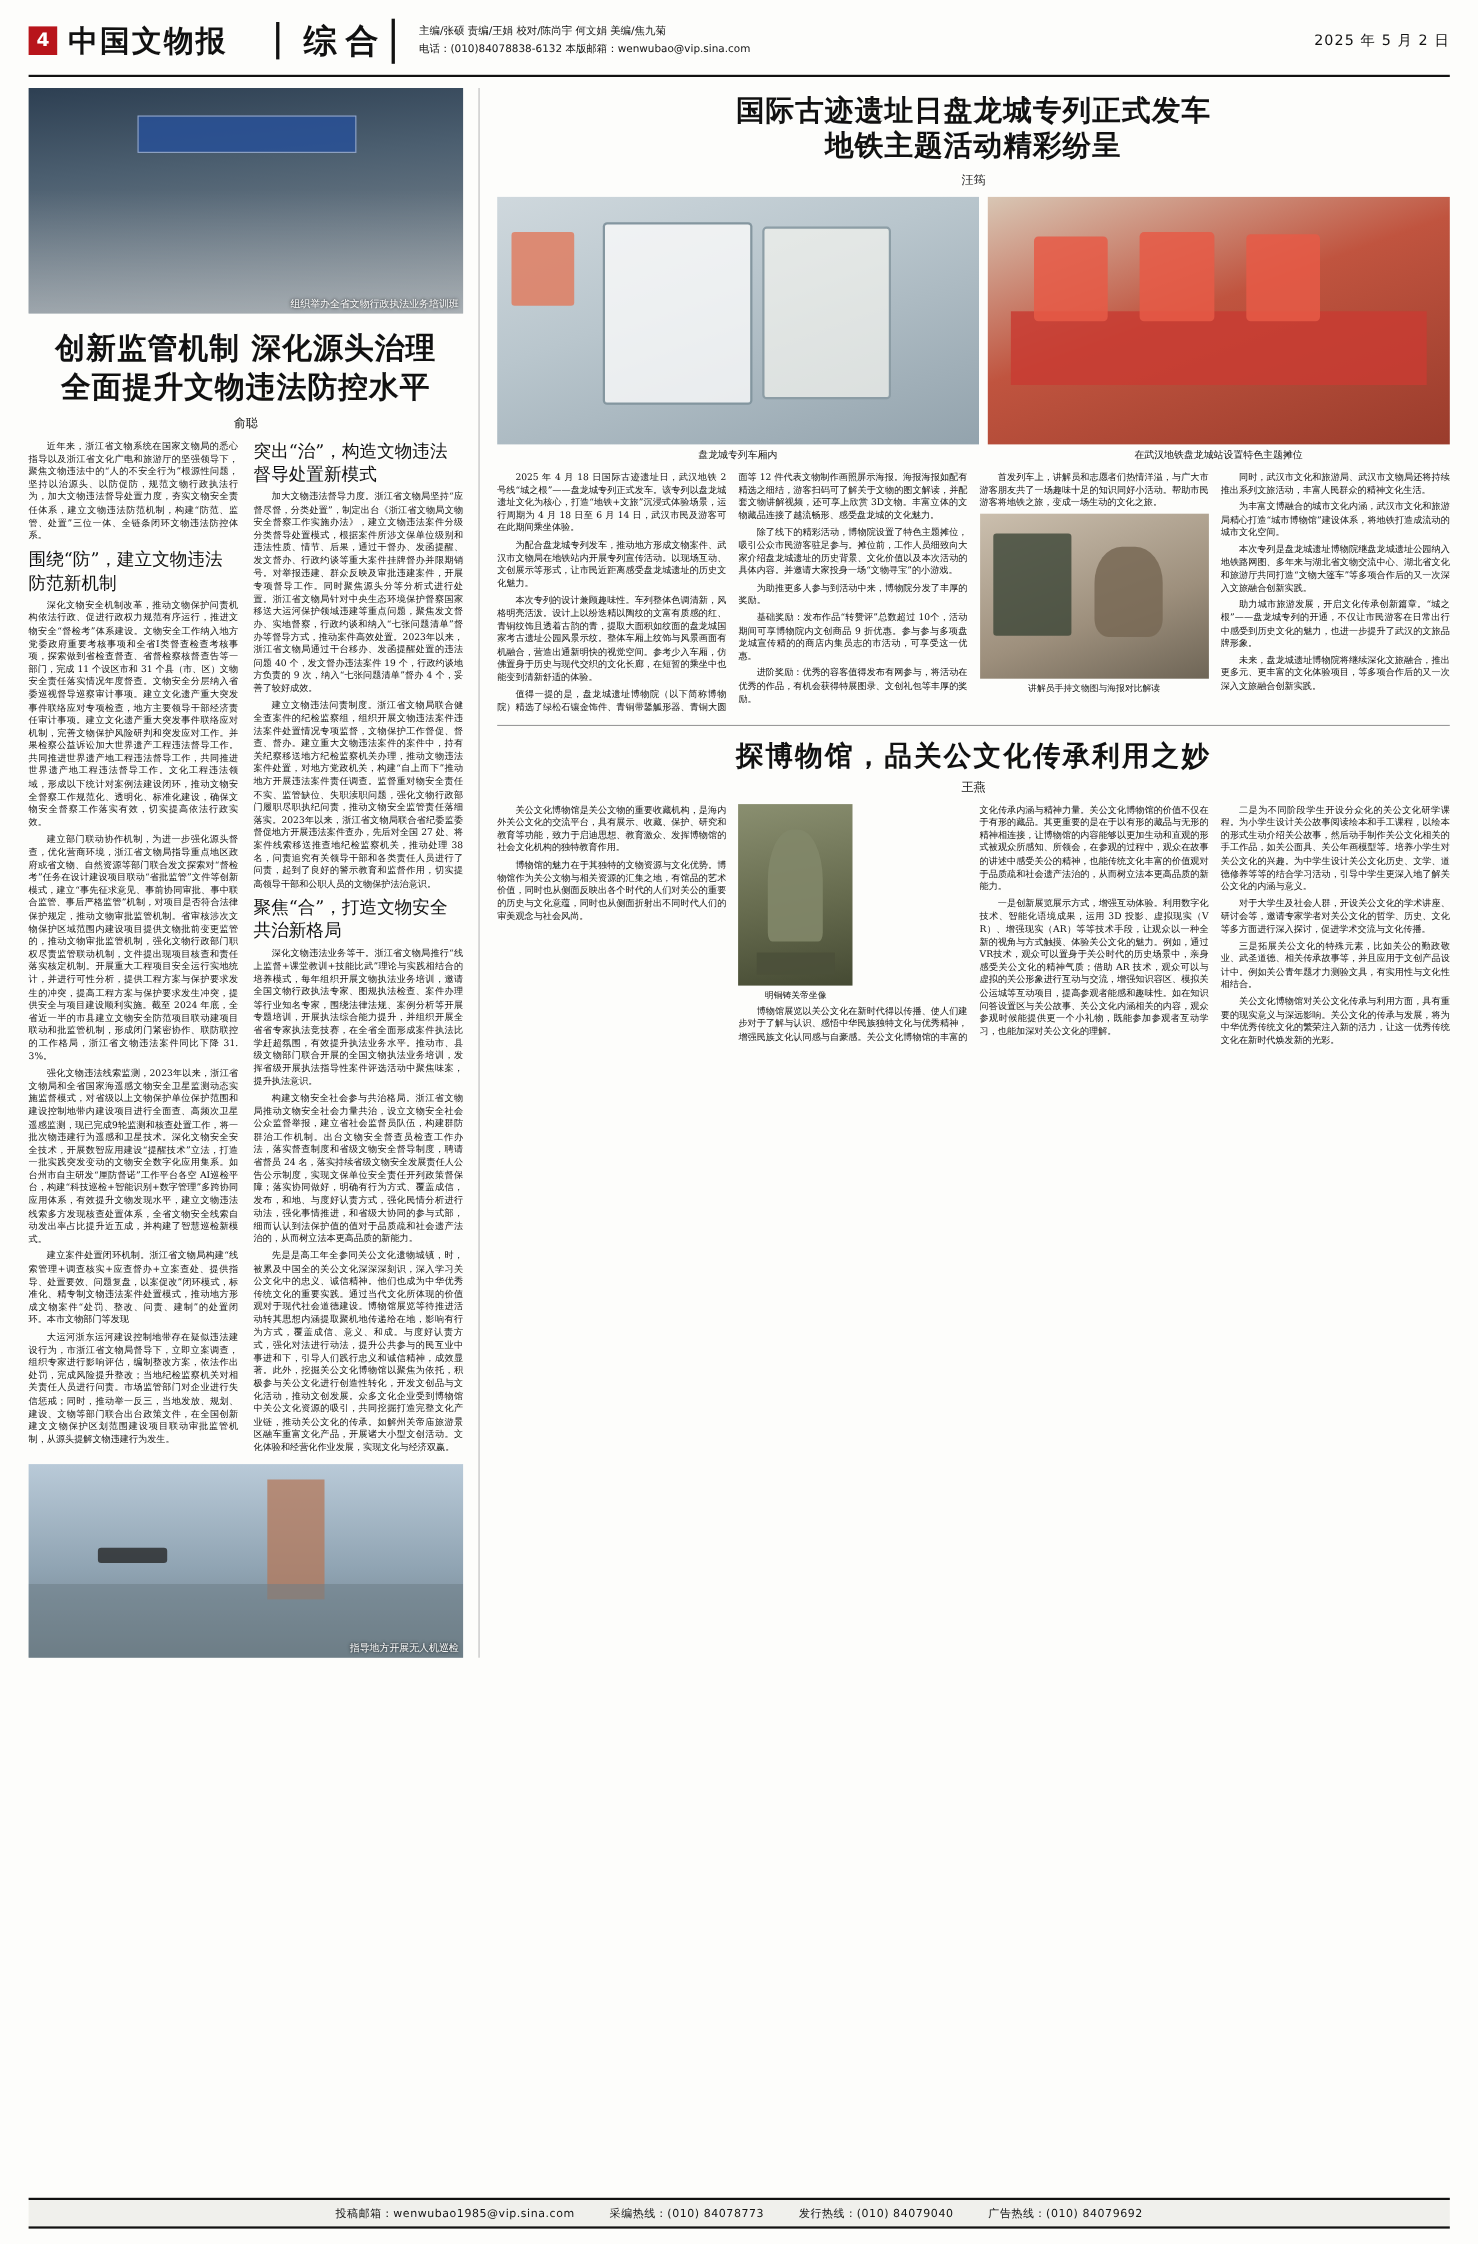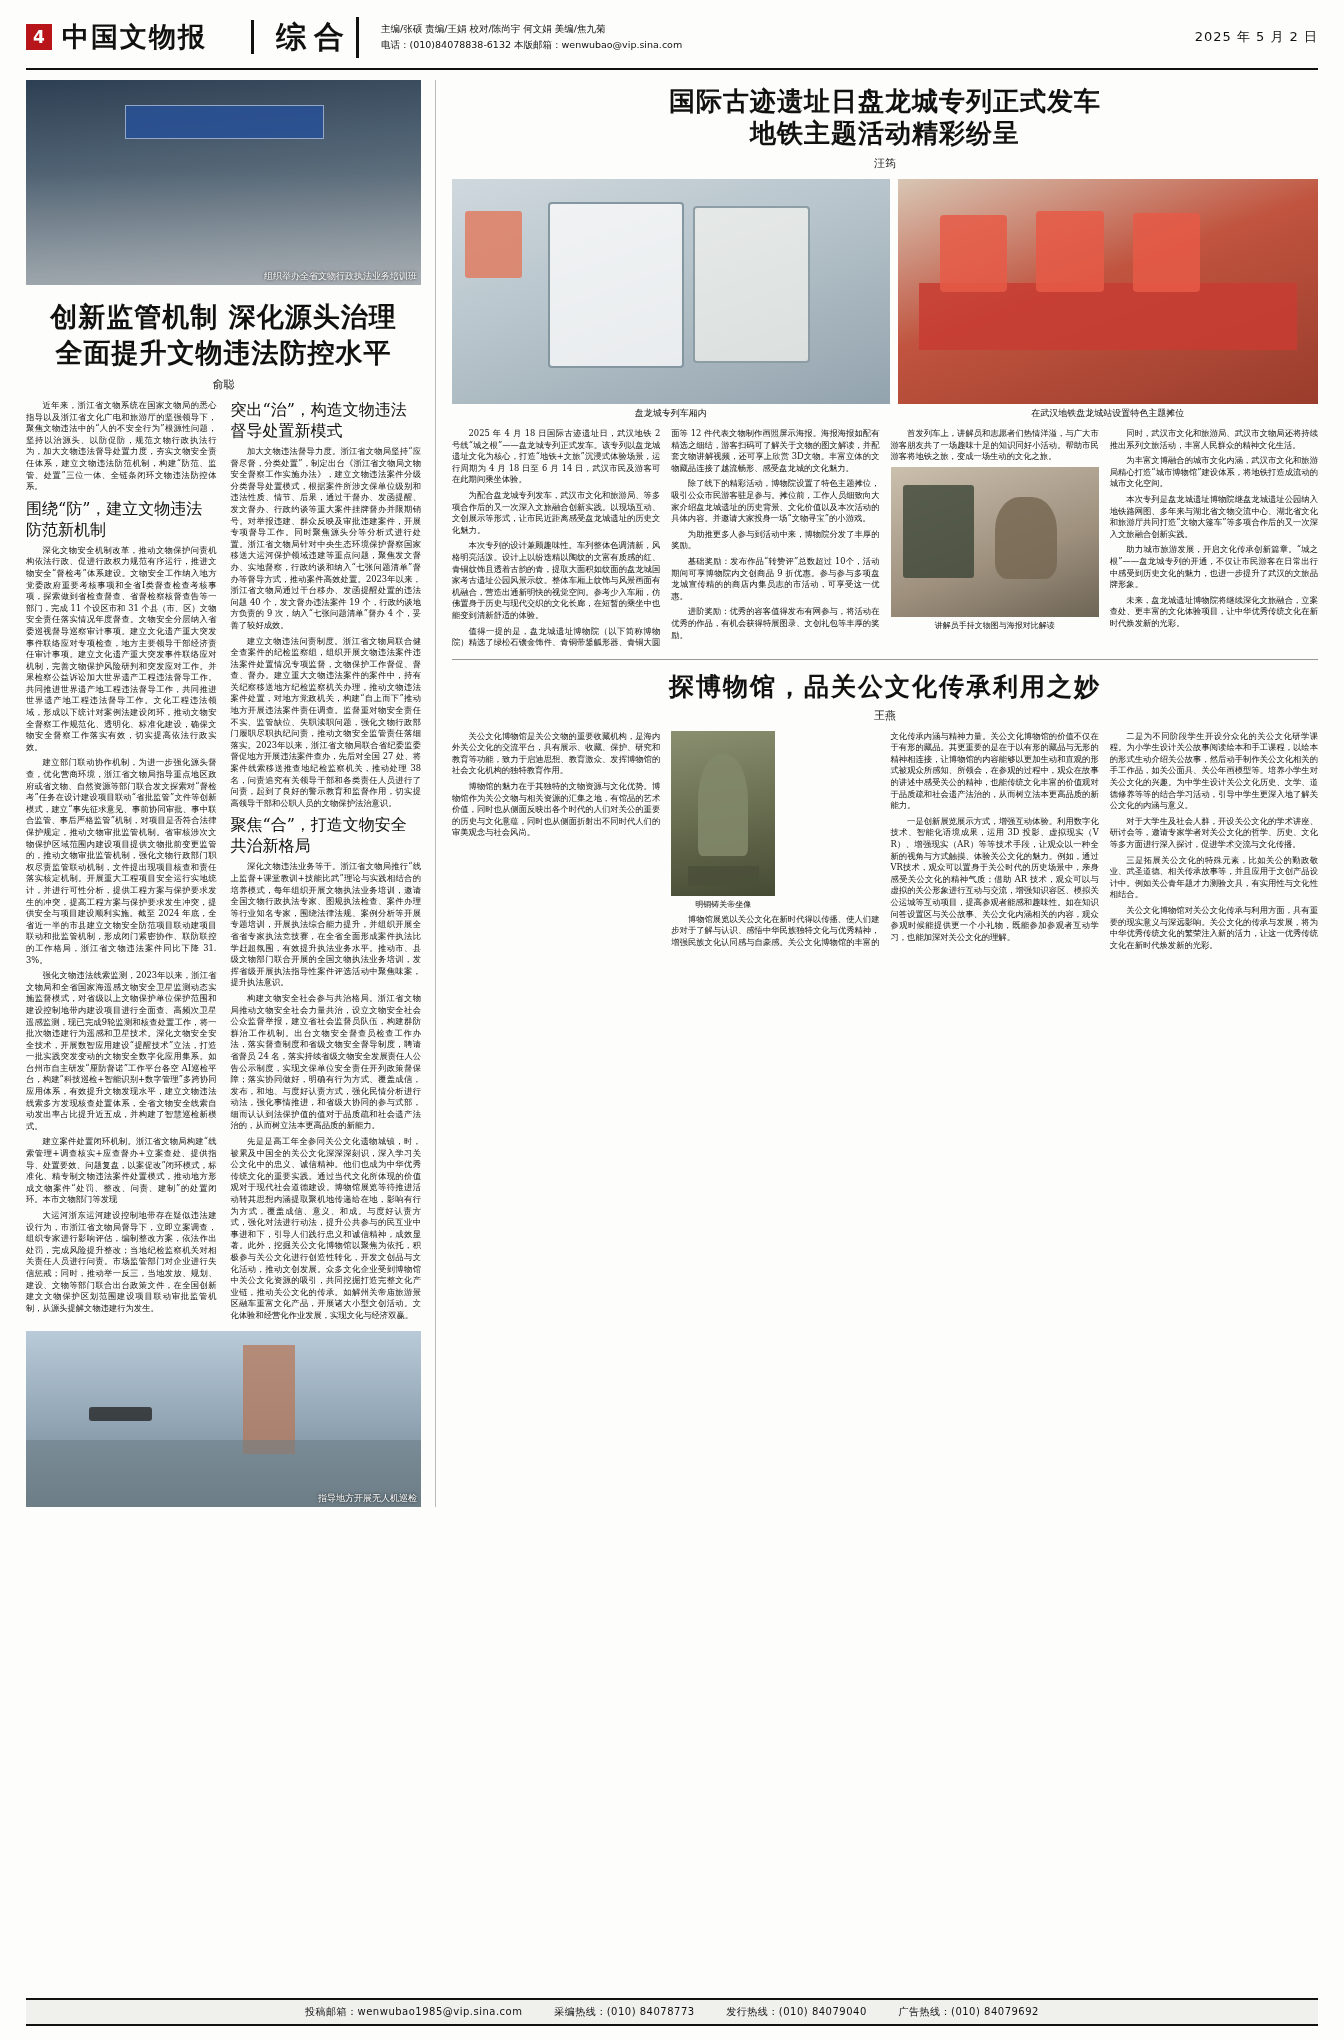--- a/index.html
+++ b/index.html
@@ -193,40 +193,40 @@
             <div style="position:absolute;left:10%;top:16%;width:16%;height:34%;background:rgba(230,90,70,.85);border-radius:4px;"></div>
             <div style="position:absolute;left:33%;top:14%;width:16%;height:36%;background:rgba(230,90,70,.85);border-radius:4px;"></div>
             <div style="position:absolute;left:56%;top:15%;width:16%;height:35%;background:rgba(230,90,70,.85);border-radius:4px;"></div>
           </div>
           <div class="imgcap">在武汉地铁盘龙城站设置特色主题摊位</div>
         </div>
       </div>
 
       <div class="cols4" style="margin-top:8px;">
         <p class="t">2025 年 4 月 18 日国际古迹遗址日，武汉地铁 2 号线“城之根”——盘龙城专列正式发车。该专列以盘龙城遗址文化为核心，打造“地铁+文旅”沉浸式体验场景，运行周期为 4 月 18 日至 6 月 14 日，武汉市民及游客可在此期间乘坐体验。</p>
-        <p class="t">为配合盘龙城专列发车，武汉市文化和旅游局、等多项合作后的又一次深入文旅融合创新实践。以现场互动、文创展示等形式，让市民近距离感受盘龙城遗址的历史文化魅力。</p>
+        <p class="t">为配合盘龙城专列发车，推动地方形成文物案件、武汉市文物局在地铁站内开展专列宣传活动。以现场互动、文创展示等形式，让市民近距离感受盘龙城遗址的历史文化魅力。</p>
         <p class="t">本次专列的设计兼顾趣味性。车列整体色调清新，风格明亮活泼。设计上以纷迭精以陶纹的文富有质感的红、青铜纹饰且透着古韵的青，提取大面积如纹面的盘龙城国家考古遗址公园风景示纹。整体车厢上纹饰与风景画面有机融合，营造出通新明快的视觉空间。参考少入车厢，仿佛置身于历史与现代交织的文化长廊，在短暂的乘坐中也能变到清新舒适的体验。</p>
         <p class="t">值得一提的是，盘龙城遗址博物院（以下简称博物院）精选了绿松石镶金饰件、青铜带鋬觚形器、青铜大圆面等 12 件代表文物制作画照屏示海报。海报海报如配有精选之细结，游客扫码可了解关于文物的图文解读，并配套文物讲解视频，还可享上欣赏 3D文物。丰富立体的文物藏品连接了越流畅形、感受盘龙城的文化魅力。</p>
         <p class="t">除了线下的精彩活动，博物院设置了特色主题摊位，吸引公众市民游客驻足参与。摊位前，工作人员细致向大家介绍盘龙城遗址的历史背景、文化价值以及本次活动的具体内容。并邀请大家投身一场“文物寻宝”的小游戏。</p>
         <p class="t">为助推更多人参与到活动中来，博物院分发了丰厚的奖励。</p>
         <p class="t">基础奖励：发布作品“转赞评”总数超过 10个，活动期间可享博物院内文创商品 9 折优惠。参与参与多项盘龙城宣传精的的商店内集员志的市活动，可享受这一优惠。</p>
         <p class="t">进阶奖励：优秀的容客值得发布有网参与，将活动在优秀的作品，有机会获得特展图录、文创礼包等丰厚的奖励。</p>
         <p class="t">首发列车上，讲解员和志愿者们热情洋溢，与广大市游客朋友共了一场趣味十足的知识同好小活动。帮助市民游客将地铁之旅，变成一场生动的文化之旅。</p>
         <div style="break-inside:avoid;">
           <div class="photo ph-guide" style="height:150px;">
             <div style="position:absolute;left:6%;top:12%;width:34%;height:62%;background:rgba(60,70,55,.8);border-radius:3px;"></div>
             <div style="position:absolute;left:50%;top:20%;width:30%;height:55%;background:rgba(120,105,85,.85);border-radius:40% 40% 20% 20%;"></div>
           </div>
           <div class="imgcap-sm">讲解员手持文物图与海报对比解读</div>
         </div>
         <p class="t">同时，武汉市文化和旅游局、武汉市文物局还将持续推出系列文旅活动，丰富人民群众的精神文化生活。</p>
         <p class="t">为丰富文博融合的城市文化内涵，武汉市文化和旅游局精心打造“城市博物馆”建设体系，将地铁打造成流动的城市文化空间。</p>
         <p class="t">本次专列是盘龙城遗址博物院继盘龙城遗址公园纳入地铁路网图、多年来与湖北省文物交流中心、湖北省文化和旅游厅共同打造“文物大篷车”等多项合作后的又一次深入文旅融合创新实践。</p>
         <p class="t">助力城市旅游发展，开启文化传承创新篇章。“城之根”——盘龙城专列的开通，不仅让市民游客在日常出行中感受到历史文化的魅力，也进一步提升了武汉的文旅品牌形象。</p>
-        <p class="t">未来，盘龙城遗址博物院将继续深化文旅融合，立案查处、更丰富的文化体验项目，让中华优秀传统文化在新时代焕发新的光彩。</p>
+        <p class="t">未来，盘龙城遗址博物院将继续深化文旅融合，推出更多元、更丰富的文化体验项目，等多项合作后的又一次深入文旅融合创新实践。</p>
       </div>
 
       <div class="rule"></div>
 
       <div class="headline-3">探博物馆，品关公文化传承利用之妙</div>
       <div class="byline">王燕</div>
 
       <div class="cols4">
         <p class="t">关公文化博物馆是关公文物的重要收藏机构，是海内外关公文化的交流平台，具有展示、收藏、保护、研究和教育等功能，致力于启迪思想、教育激众、发挥博物馆的社会文化机构的独特教育作用。</p>
         <p class="t">博物馆的魅力在于其独特的文物资源与文化优势。博物馆作为关公文物与相关资源的汇集之地，有馆品的艺术价值，同时也从侧面反映出各个时代的人们对关公的重要的历史与文化意蕴，同时也从侧面折射出不同时代人们的审美观念与社会风尚。</p>

